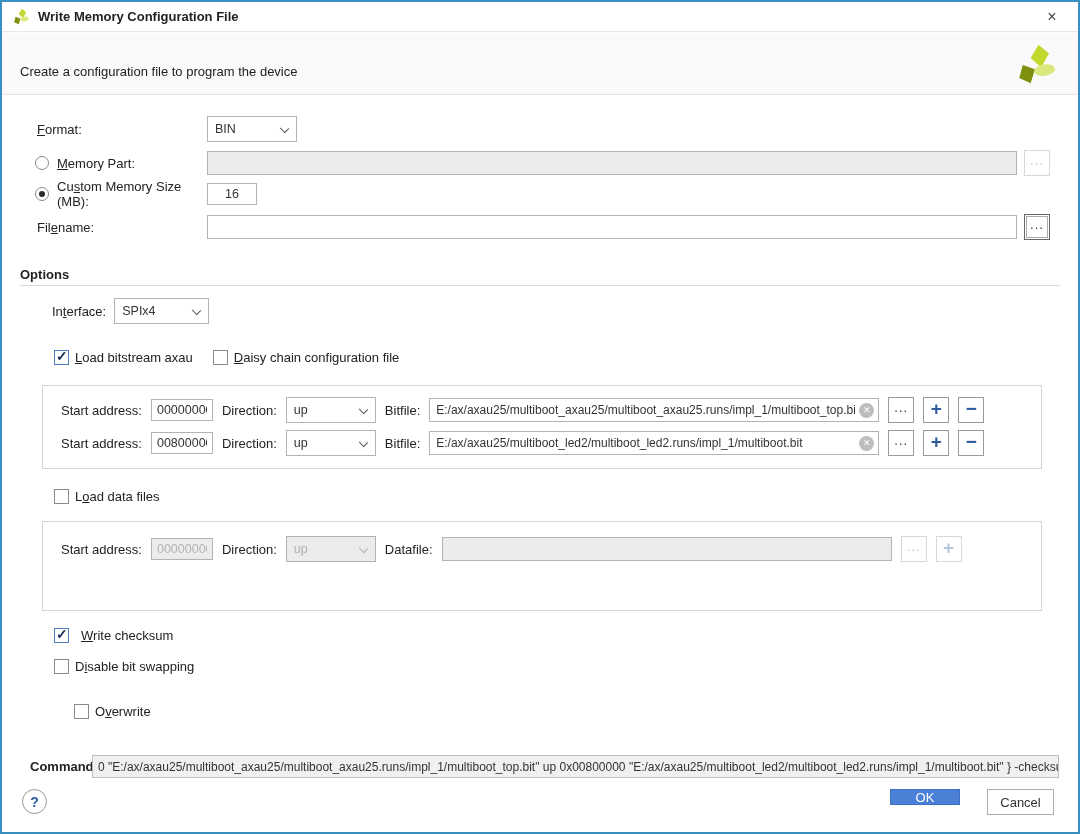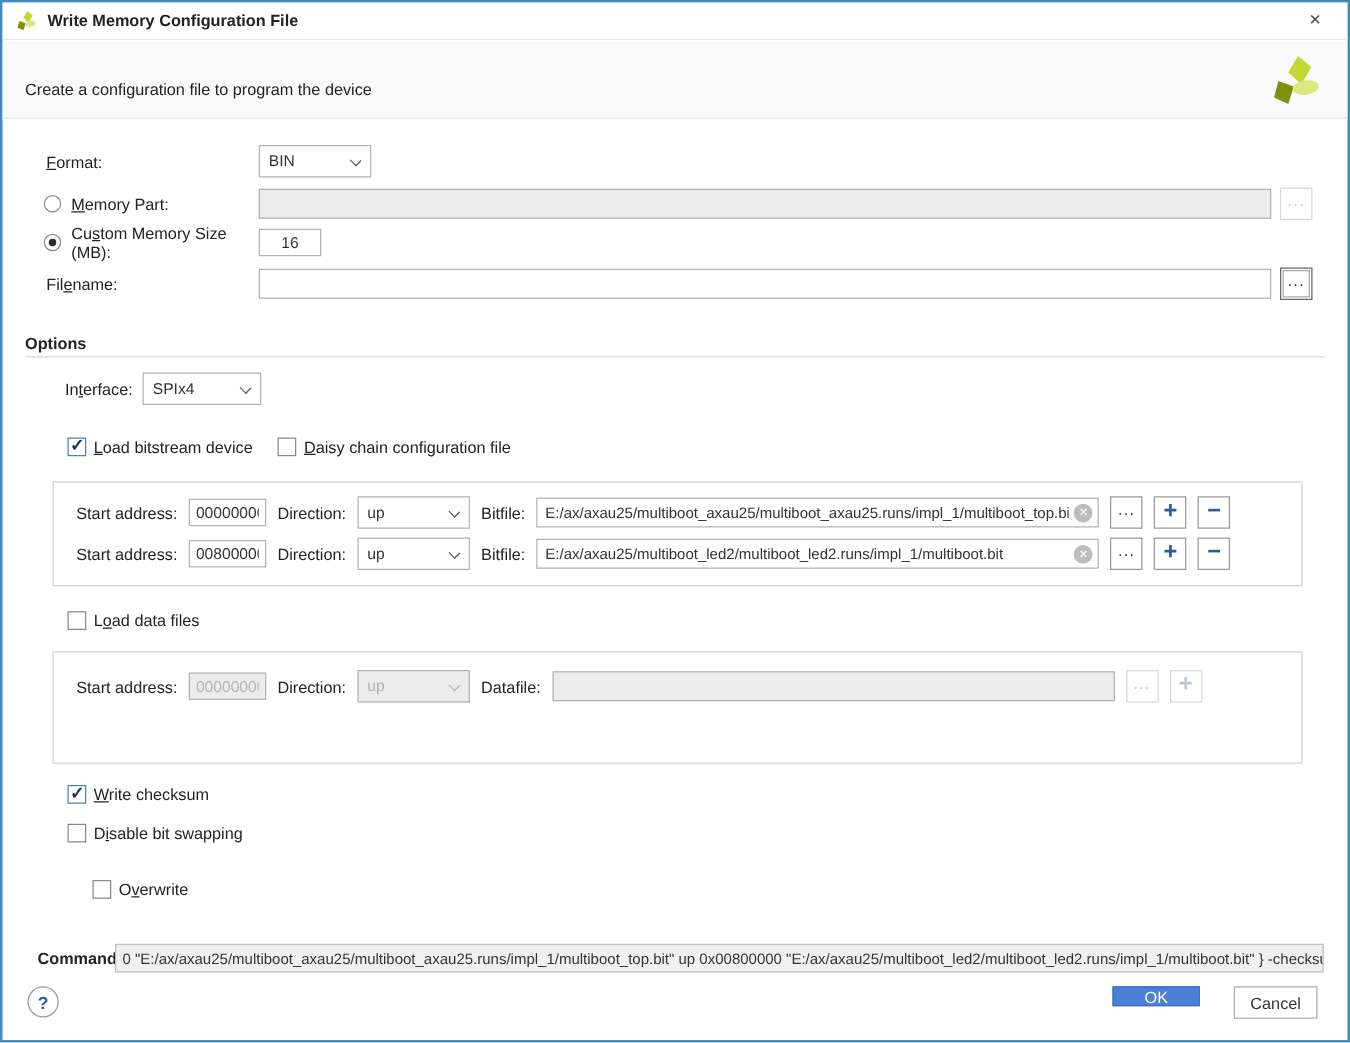--- a/index.html
+++ b/index.html
@@ -162,21 +162,21 @@
   <div class="row" style="left:50px; top:297px; height:24px;">
     <label><span>In</span><span class="u">t</span><span>erface:</span></label>
     <div class="selectbox" style="width:95px; margin-left:8px;">
       <span>SPIx4</span>
       <span class="chev"></span>
     </div>
   </div>
 
   <div class="row" style="left:52px; top:347px; height:16px; gap:6px;">
     <span class="cb checked"></span>
-    <label><span></span><span class="u">L</span><span>oad bitstream device</span></label>
+    <label><span></span><span class="u">L</span><span>oad bitstream axau</span></label>
     <span class="cb" style="margin-left:14px;"></span>
     <label><span></span><span class="u">D</span><span>aisy chain configuration file</span></label>
   </div>
 
   <div class="groupbox" style="top:383px; height:84px;">
 
     <div class="grow" style="top:11px;">
       <span class="glbl">Start address:</span>
       <input class="txt" style="width: 62px; height: 22px;" value="00000000">
       <span class="glbl">Direction:</span>
@@ -229,21 +229,21 @@
       </div>
       <span class="glbl">Datafile:</span>
       <div class="filefield disabled">
         <span class="ftext"></span>
       </div>
       <button class="sqbtn dots disabled" disabled="">...</button>
       <button class="sqbtn plus disabled" disabled="">+</button>
     </div>
   </div>
 
-  <div class="row" style="left:52px; top:625px; height:16px; gap:6px;">
+  <div class="row" style="left:52px; top:625px; height:16px; gap:12px;">
     <span class="cb checked"></span>
     <label><span></span><span class="u">W</span><span>rite checksum</span></label>
   </div>
   <div class="row" style="left:52px; top:656px; height:16px; gap:6px;">
     <span class="cb"></span>
     <label><span>D</span><span class="u">i</span><span>sable bit swapping</span></label>
   </div>
   <div class="row" style="left:52px; top:701px; height:16px; gap:6px;padding-left:20px;">
     <span class="cb"></span>
     <label><span>O</span><span class="u">v</span><span>erwrite</span></label>

